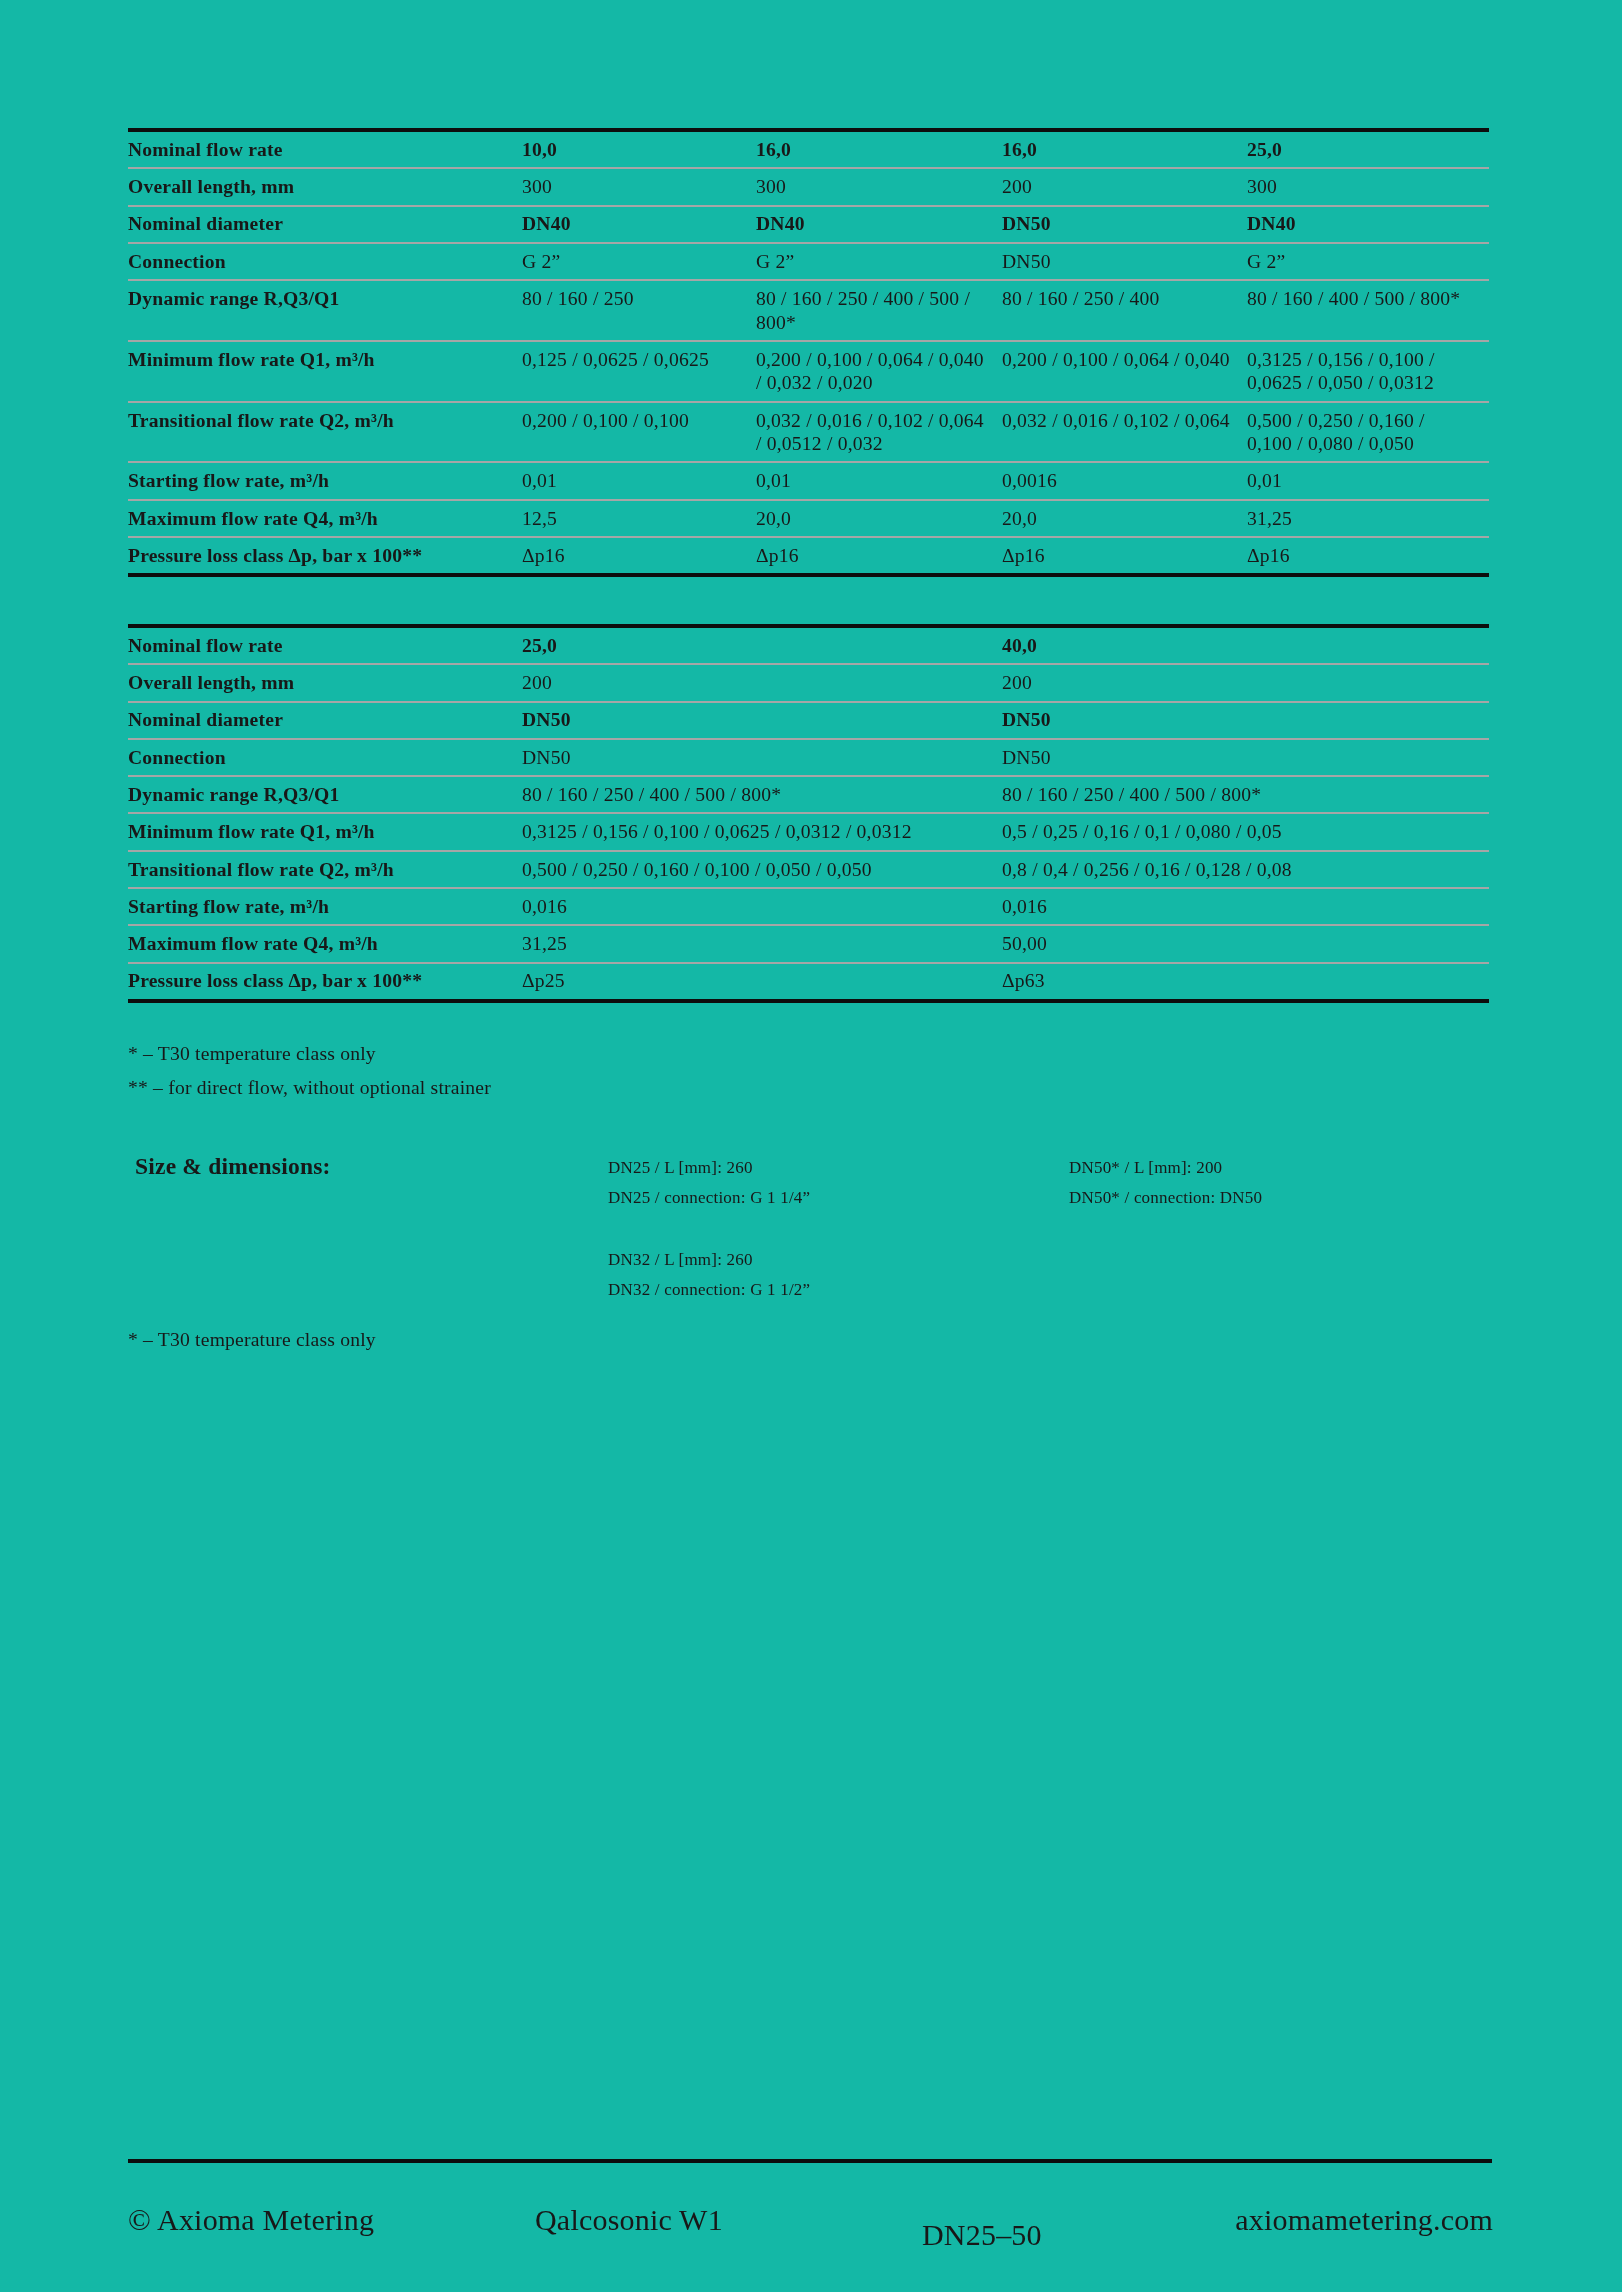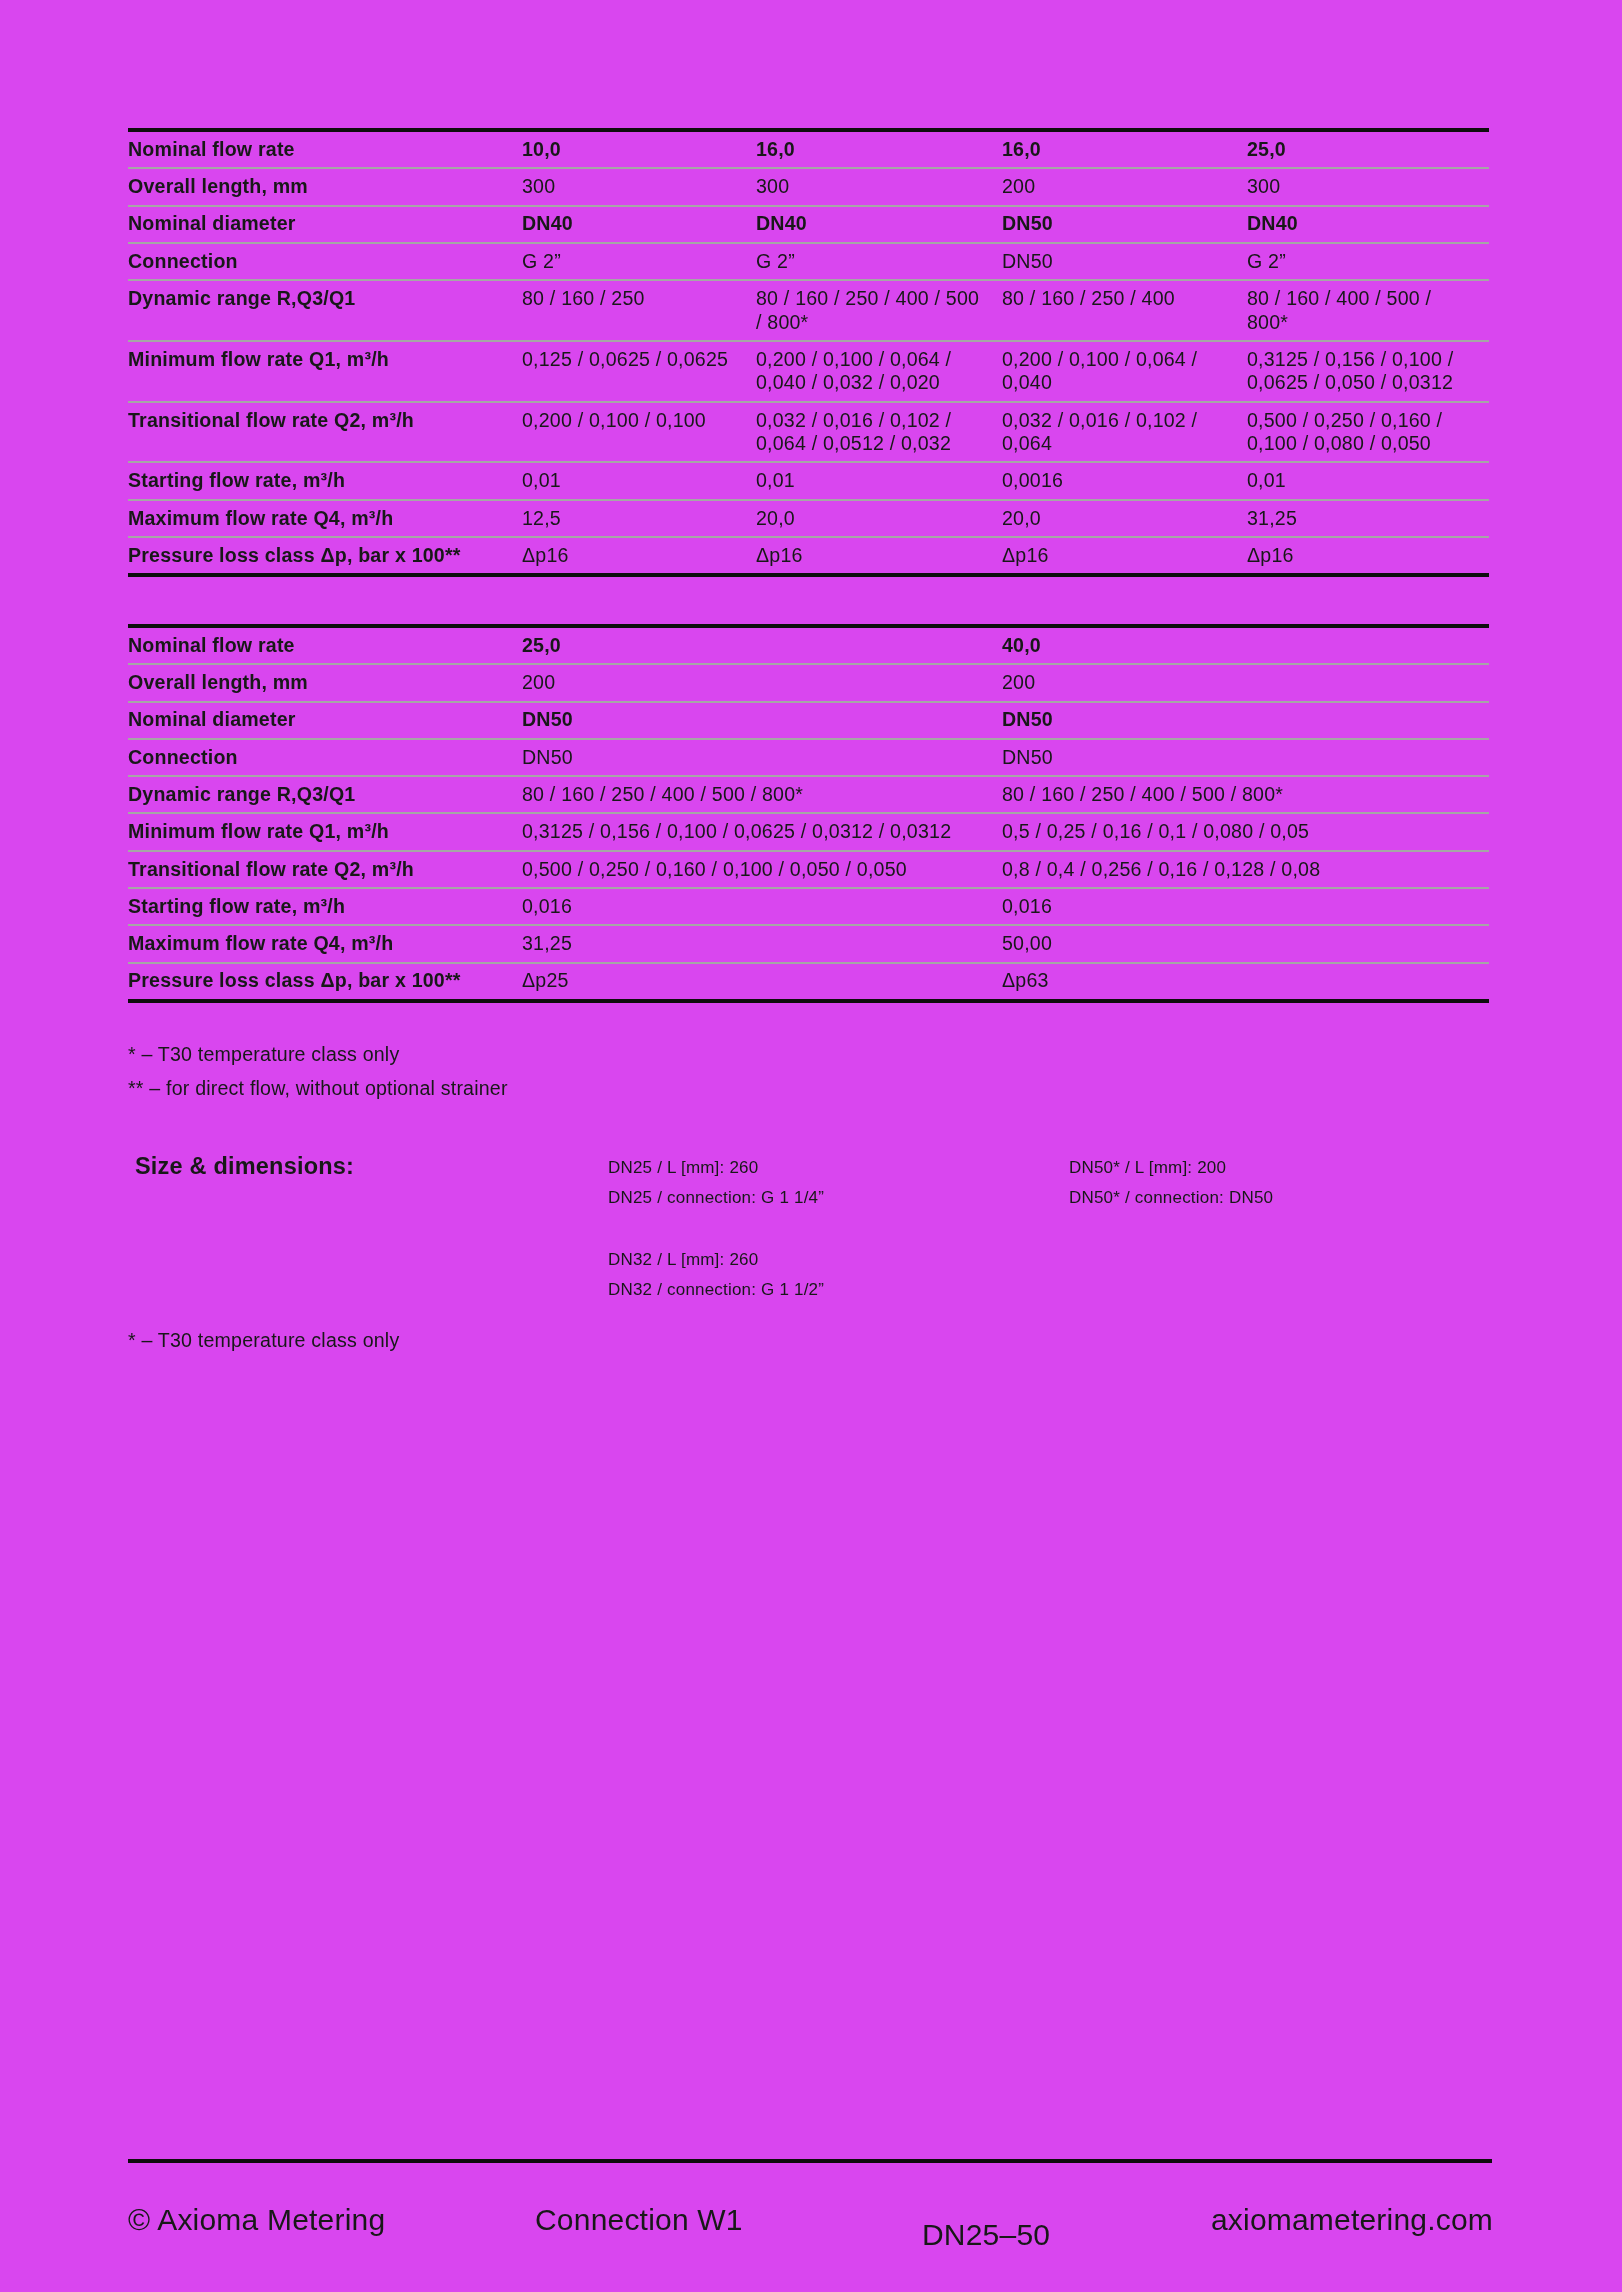--- a/index.html
+++ b/index.html
@@ -1,20 +1,20 @@
 <!DOCTYPE html>
 <html><head>
 <meta charset="utf-8">
 <style>
   html,body { margin:0; padding:0; background:#ffffff; }
   .page {
     position:relative;
     width:1622px; height:2293px;
-    background:#d946ef;
-    font-family:Liberation Sans, sans-serif;
+    background:#14b8a6;
+    font-family:Liberation Serif, serif;
     color:#181818;
     overflow:hidden;
   }
 
   
   .spec-table {
     position:absolute; left:128px;
     border-collapse:collapse; table-layout:fixed;
     font-size:19.6px; line-height:23.5px;
     border-top:4.9px solid #0d0d0d;
@@ -233,18 +233,18 @@
     <div class="size-group">
       <div>DN50* / L [mm]: 200</div>
       <div>DN50* / connection: DN50</div>
     </div>
   </div>
 
   <div class="size-footnote">* – T30 temperature class only</div>
 
   <div class="footer-rule"></div>
   <div class="footer-item f-copyright">© Axioma Metering</div>
-  <div class="footer-item f-product">Connection W1</div>
+  <div class="footer-item f-product">Qalcosonic W1</div>
   <div class="footer-item f-range">DN25–50</div>
   <div class="footer-item f-website">axiomametering.com</div>
 
 </div>
 
 
 </body></html>

